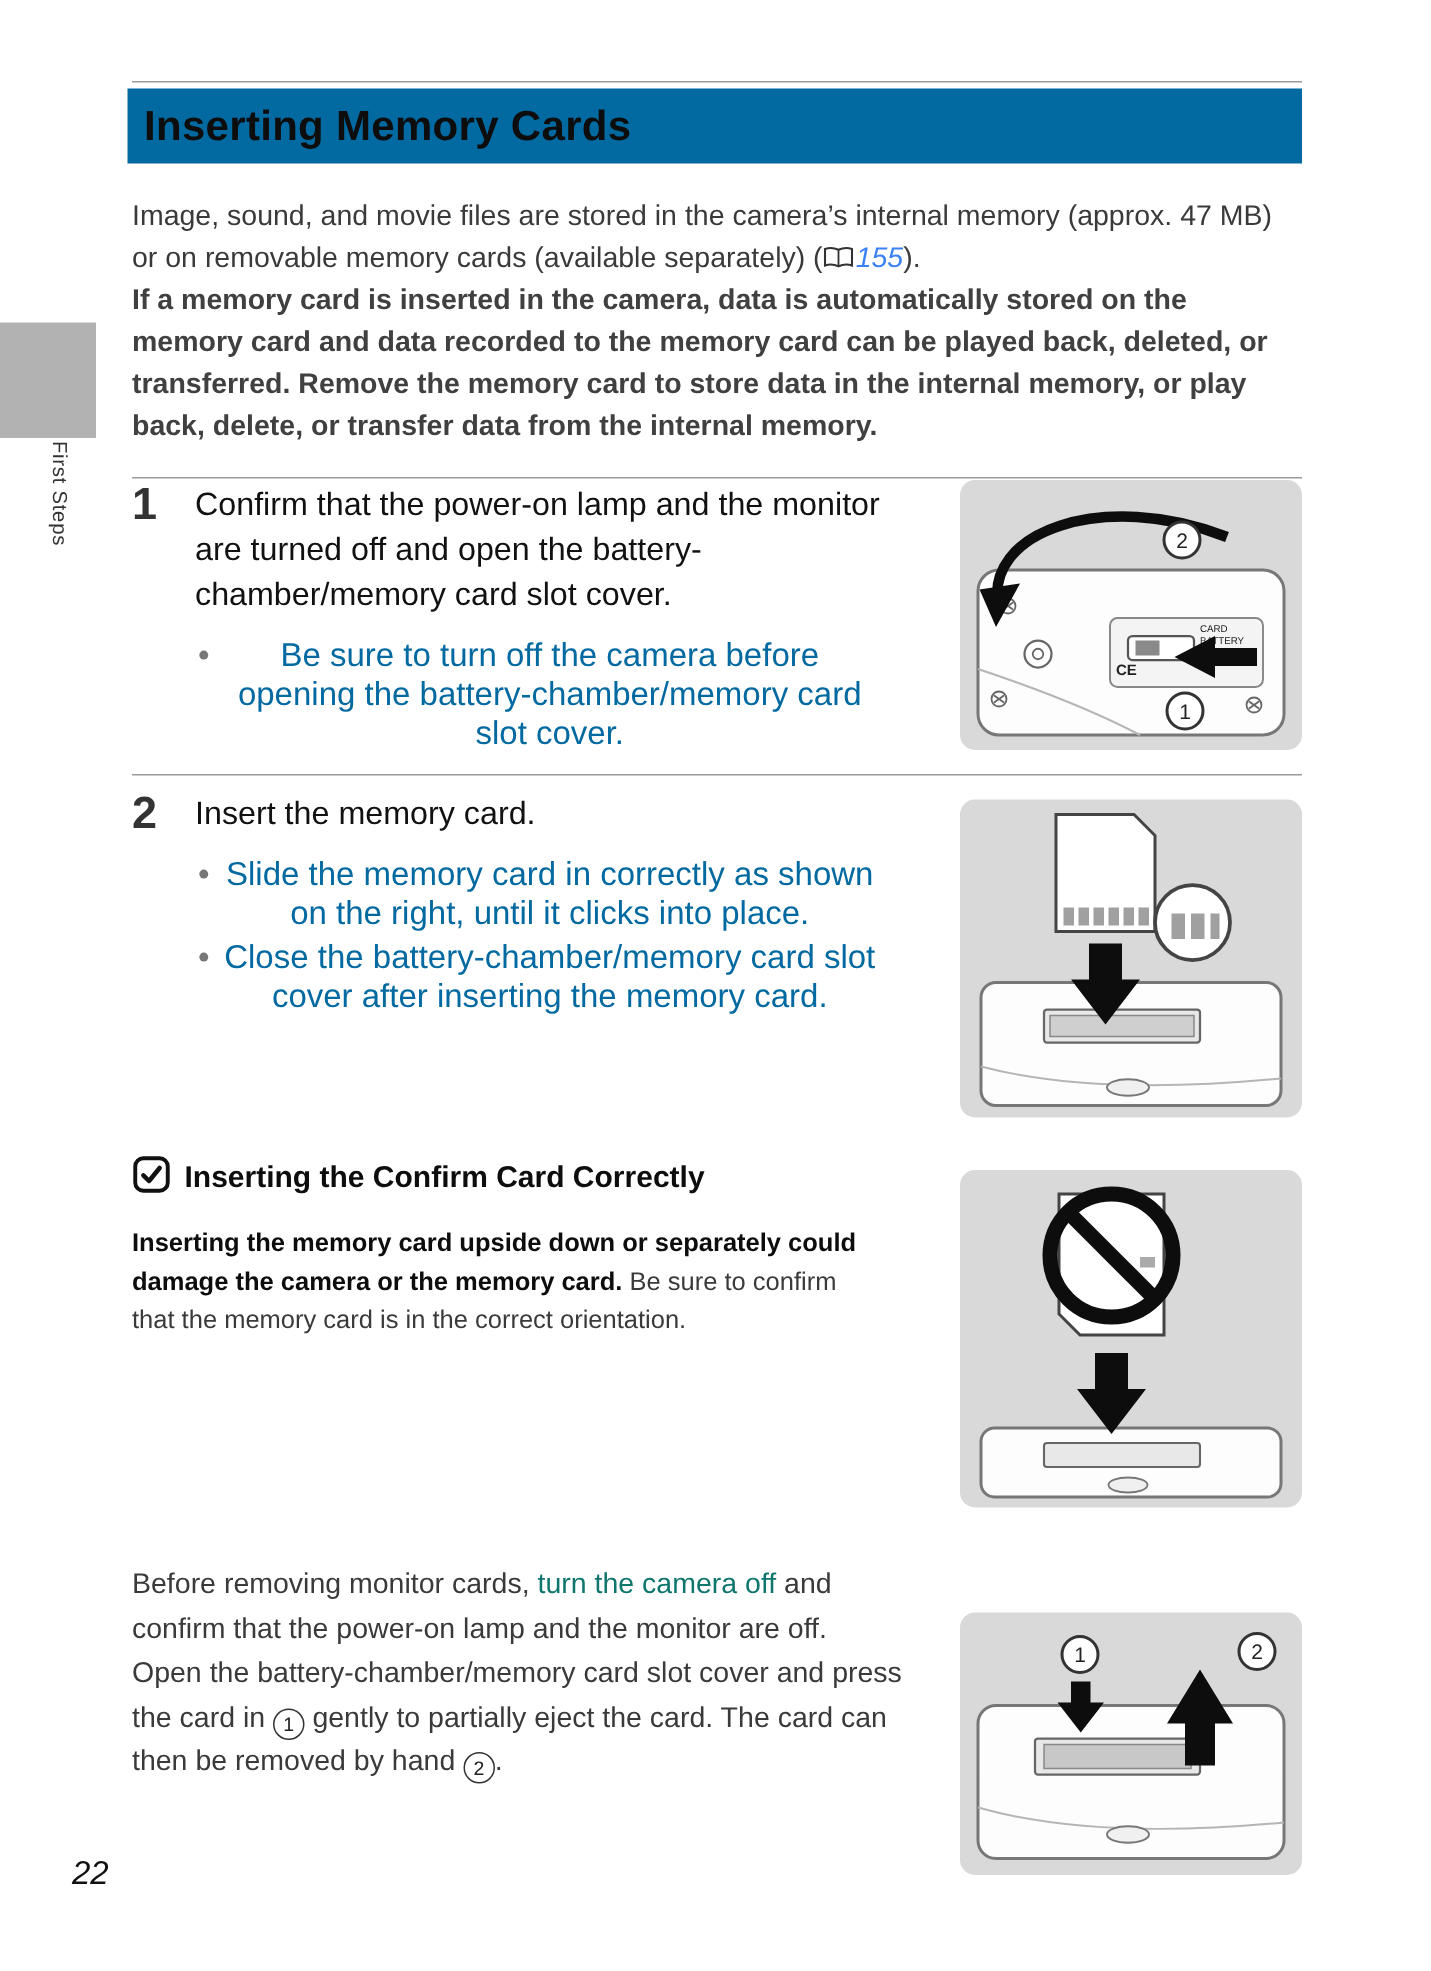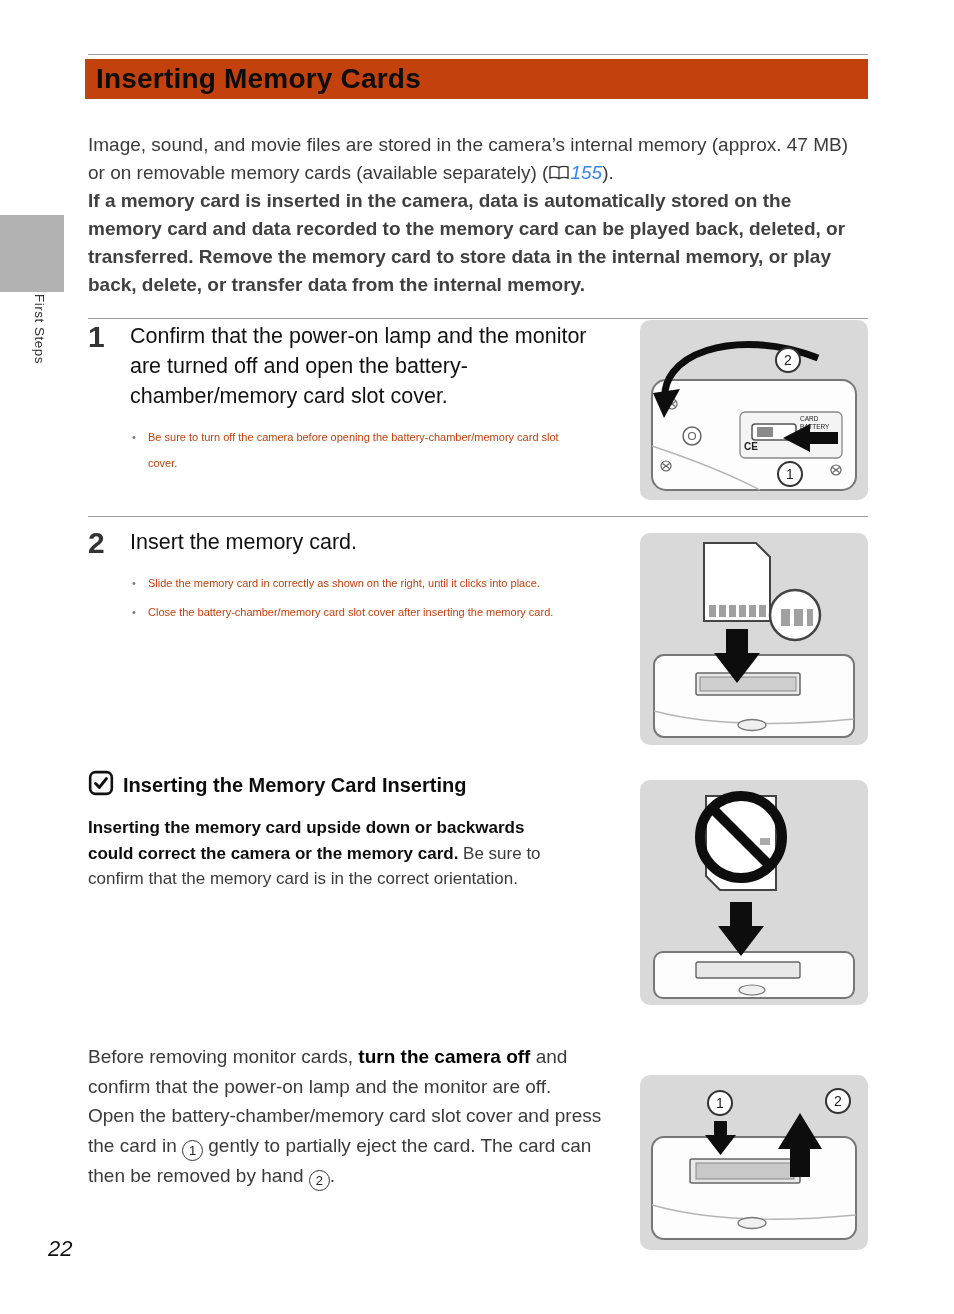--- a/index.html
+++ b/index.html
@@ -7,22 +7,22 @@
   #page {
     position: relative; width: 954px; height: 1314px; margin: 0 auto;
     background: #ffffff; overflow: hidden; color: #222;
   }
   .rule { position: absolute; left: 88px; width: 780px; height: 1px; background: #9a9a9a; }
   #rule-top { top: 54px; }
   #rule-step1 { top: 318px; }
   #rule-step2 { top: 516px; }
 
   .title-bar {
-    position: absolute; left: 85px; top: 59px; width: 783px; height: 40px;
-    background: #c2410c; display: flex; align-items: center;
+    position: absolute; left: 85px; top: 59px; width: 783px; height: 50px;
+    background: #0369a1; display: flex; align-items: center;
   }
   .title-bar h1 { font-size: 28px; font-weight: bold; color: #0d0d0d; margin-left: 11px; letter-spacing: 0.2px; }
 
   .chapter-tab { position: absolute; left: 0; top: 215px; width: 64px; height: 77px; background: #b2b2b2; }
   .chapter-label {
     position: absolute; left: 32px; top: 294px;
     writing-mode: vertical-rl; text-orientation: mixed;
     font-size: 13.5px; color: #333; letter-spacing: 0.5px;
   }
 
@@ -31,41 +31,41 @@
   .ref-wrap { white-space: nowrap; color: #3b82f6; font-style: italic; }
   .ref-wrap svg { vertical-align: -2px; margin: 0 1px; }
 
   .step { position: absolute; left: 88px; width: 545px; display: flex; }
   #step-1 { top: 321px; }
   #step-2 { top: 527px; }
   .step-num { width: 42px; font-size: 30px; font-weight: bold; color: #333; line-height: 32px; }
   .step-body { flex: 1; }
   .step-body h3 { font-size: 21.5px; font-weight: 400; line-height: 30px; color: #111; max-width: 490px; }
   .bullets { list-style: none; margin-top: 13px; max-width: 455px; }
-  .bullets li { position: relative; padding-left: 18px; font-size: 11px; line-height: 26px; color: #c2410c; margin-bottom: 3px; }
+  .bullets li { position: relative; padding-left: 18px; font-size: 22px; line-height: 26px; color: #0369a1; margin-bottom: 3px; text-align: center; }
   .bullets li::before { content: "•"; position: absolute; left: 2px; color: #777; }
 
   .figure { position: absolute; left: 640px; width: 228px; background: #d9d9d9; border-radius: 10px; }
   #figure-open-cover { top: 320px; height: 180px; }
   #figure-insert-card { top: 533px; height: 212px; }
   #figure-wrong-orientation { top: 780px; height: 225px; }
   #figure-remove-card { top: 1075px; height: 175px; }
   .figure svg { display: block; width: 100%; height: 100%; }
   .figure text { font-family: "Liberation Sans", sans-serif; fill: #222; }
 
   .note { position: absolute; left: 88px; top: 770px; width: 545px; }
   .note-head { display: flex; align-items: center; gap: 9px; }
   .note-head h4 { font-size: 20px; font-weight: bold; color: #0d0d0d; }
   .note-body { margin-top: 15px; font-size: 17px; line-height: 25.5px; max-width: 485px; color: #3a3a3a; }
   .note-body .bold { color: #0d0d0d; font-weight: bold; }
 
   .removing { position: absolute; left: 88px; top: 1028px; width: 545px; }
   .removing h2 { font-size: 25px; font-weight: bold; color: #0d0d0d; }
   .removing .para { margin-top: 14px; font-size: 19px; line-height: 29.5px; color: #3a3a3a; max-width: 525px; }
-  .removing .bold { color: #000000; font-weight: bold; }
+  .removing .bold { color: #0f766e; font-weight: normal; }
   .circ-num {
     display: inline-flex; align-items: center; justify-content: center;
     width: 21px; height: 21px; border: 1.6px solid #333; border-radius: 50%;
     font-size: 13px; color: #222; background: #fff; vertical-align: -3px; line-height: 1;
   }
 
   .page-number { position: absolute; left: 48px; top: 1236px; font-size: 22px; font-style: italic; color: #111; }
 </style>
 </head>
 <body>
@@ -183,24 +183,24 @@
   </div>
 
   <section class="note">
     <div class="note-head">
       <span>
         <svg width="26" height="26" viewBox="0 0 24 24">
             <rect x="2" y="2" width="20" height="20" rx="5" fill="#fff" stroke="#111" stroke-width="2.4"></rect>
             <path d="M7 12.5 L10.5 16 L17 8" fill="none" stroke="#111" stroke-width="2.8" stroke-linecap="round" stroke-linejoin="round"></path>
           </svg>
       </span>
-      <h4>Inserting the Memory Card Inserting</h4>
+      <h4>Inserting the Confirm Card Correctly</h4>
     </div>
     <div class="note-body">
-      <span class="bold">Inserting the memory card upside down or backwards could correct the camera or the memory card.</span><span> Be sure to confirm that the memory card is in the correct orientation.</span>
+      <span class="bold">Inserting the memory card upside down or separately could damage the camera or the memory card.</span><span> Be sure to confirm that the memory card is in the correct orientation.</span>
     </div>
   </section>
 
   <div id="figure-wrong-orientation" class="figure">
     <svg viewBox="0 0 228 225">
       <g>
         <rect x="14" y="172" width="200" height="46" rx="9" fill="#fdfdfd" stroke="#777" stroke-width="2"></rect>
         <rect x="56" y="182" width="104" height="16" rx="2" fill="#e8e8e8" stroke="#666" stroke-width="1.4"></rect>
         <ellipse cx="112" cy="210" rx="13" ry="5" fill="#f0f0f0" stroke="#777" stroke-width="1.2"></ellipse>
       </g>

